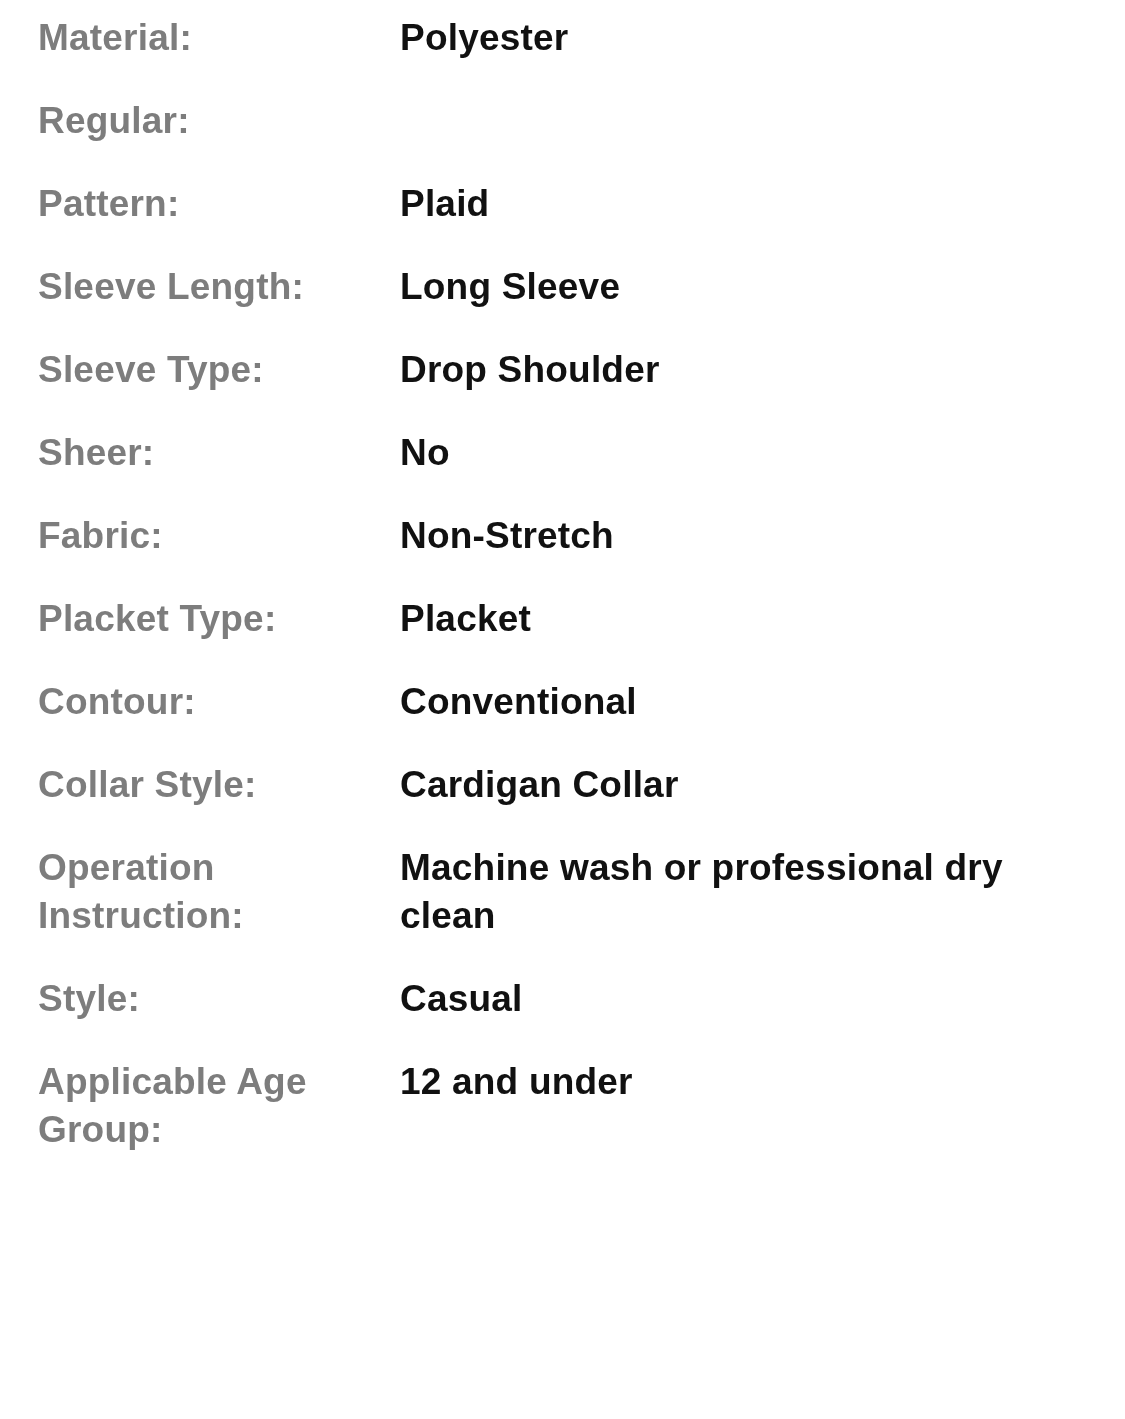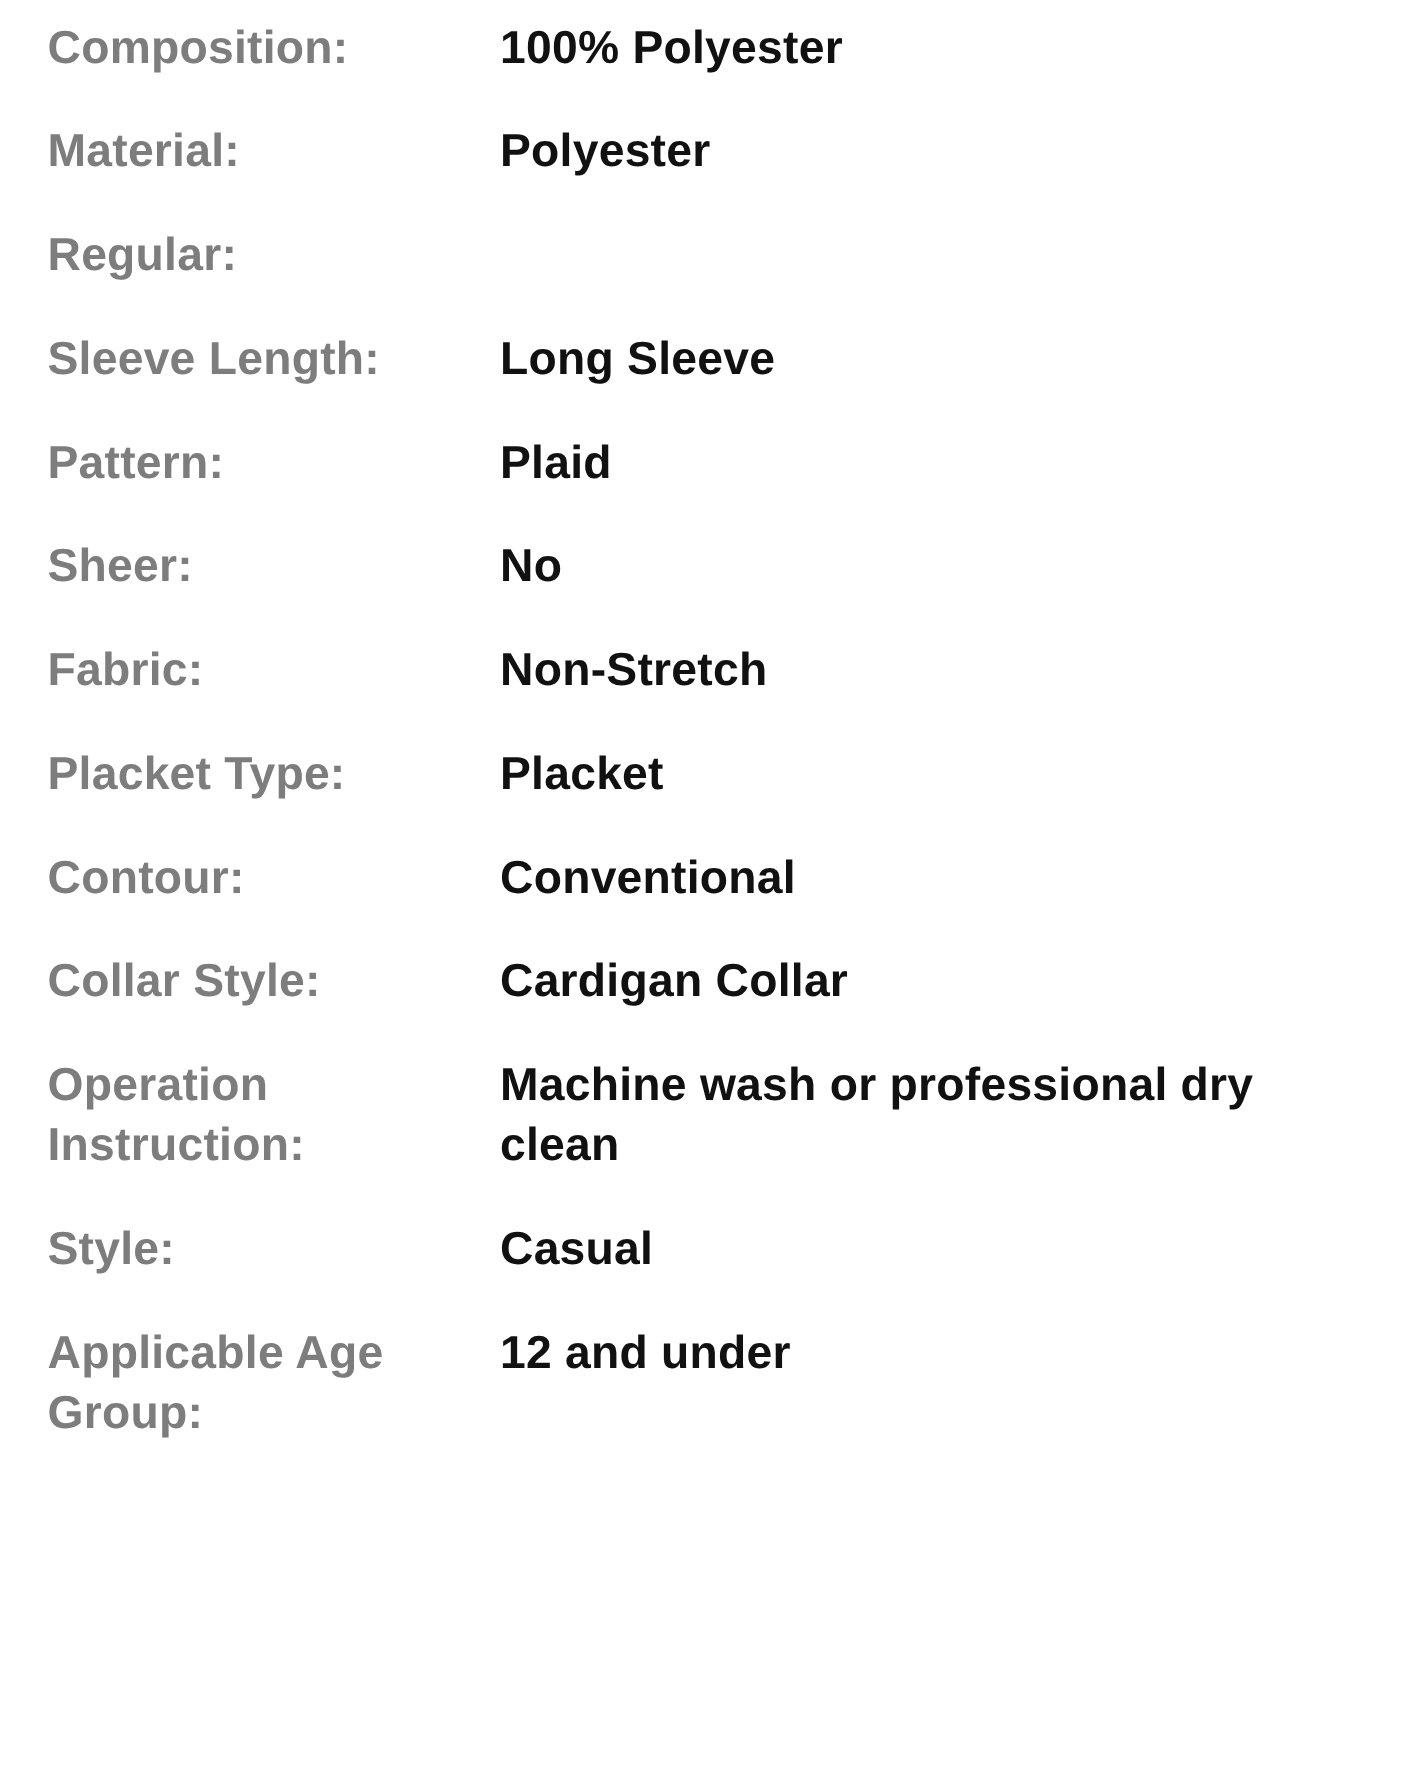--- a/index.html
+++ b/index.html
@@ -39,44 +39,44 @@
     font-size: 37px;
     line-height: 48px;
     font-weight: 700;
     letter-spacing: 0.2px;
   }
 </style>
 </head>
 <body>
 
 <div class="spec-table" id="spec-table">
-  <div class="spec-row">
-    <div class="spec-label">Composition:</div>
-    <div class="spec-value">100% Polyester</div>
-  </div>
 
   <div class="spec-row">
     <div class="spec-label">Material:</div>
     <div class="spec-value">Polyester</div>
   </div>
 
   <div class="spec-row">
     <div class="spec-label">Regular:</div>
   </div>
 
   <div class="spec-row">
+    <div class="spec-label">Pattern:</div>
+    <div class="spec-value">Plaid</div>
+  </div>
+
+  <div class="spec-row">
     <div class="spec-label">Sleeve Length:</div>
     <div class="spec-value">Long Sleeve</div>
   </div>
 
   <div class="spec-row">
-    <div class="spec-label">Pattern:</div>
-    <div class="spec-value">Plaid</div>
+    <div class="spec-label">Sleeve Type:</div>
+    <div class="spec-value">Drop Shoulder</div>
   </div>
-
 
   <div class="spec-row">
     <div class="spec-label">Sheer:</div>
     <div class="spec-value">No</div>
   </div>
 
   <div class="spec-row">
     <div class="spec-label">Fabric:</div>
     <div class="spec-value">Non-Stretch</div>
   </div>

